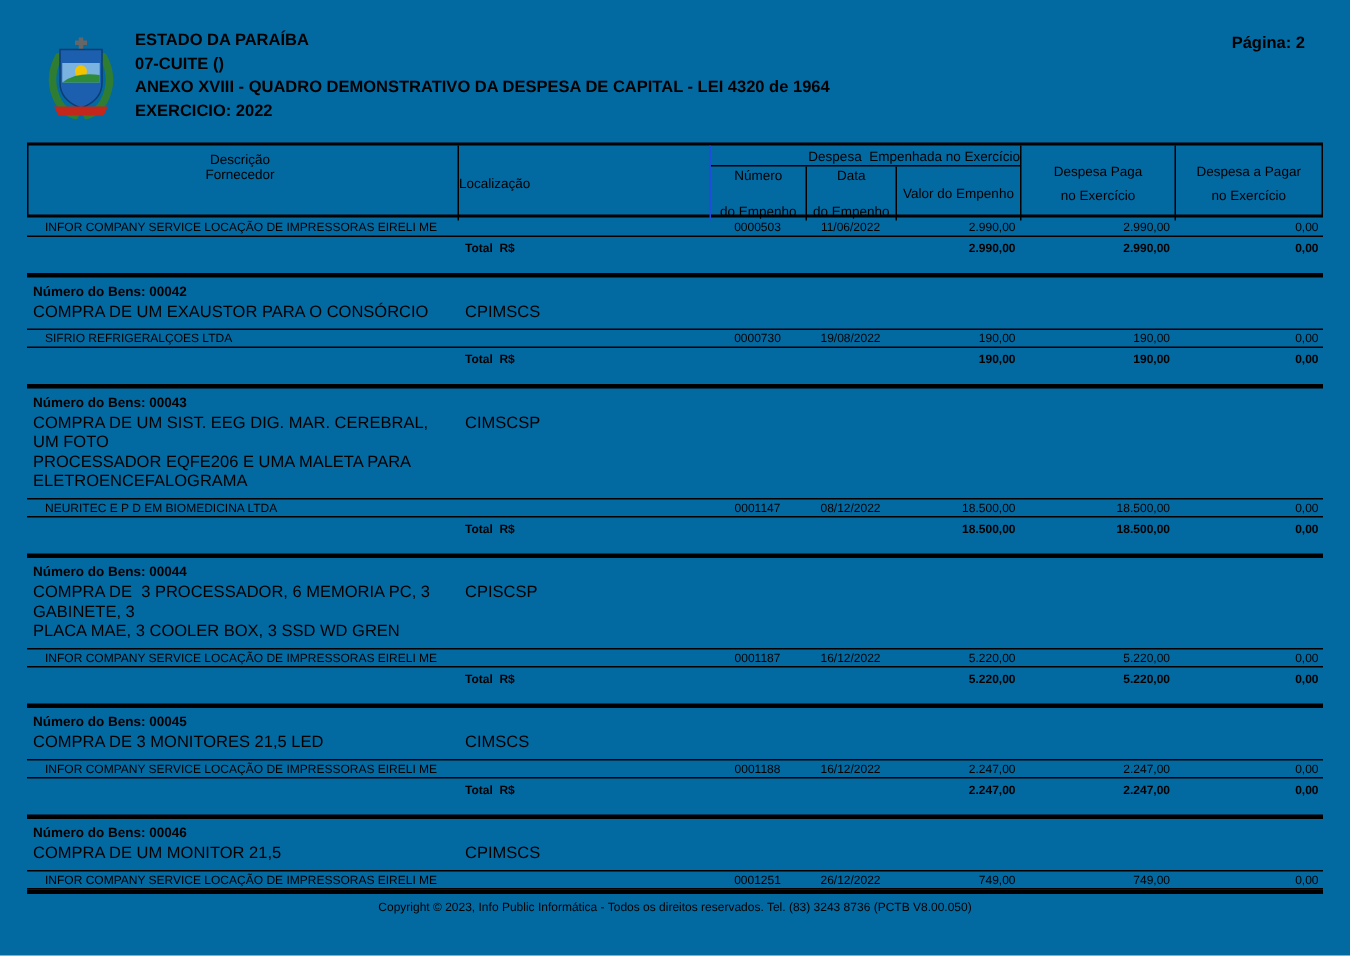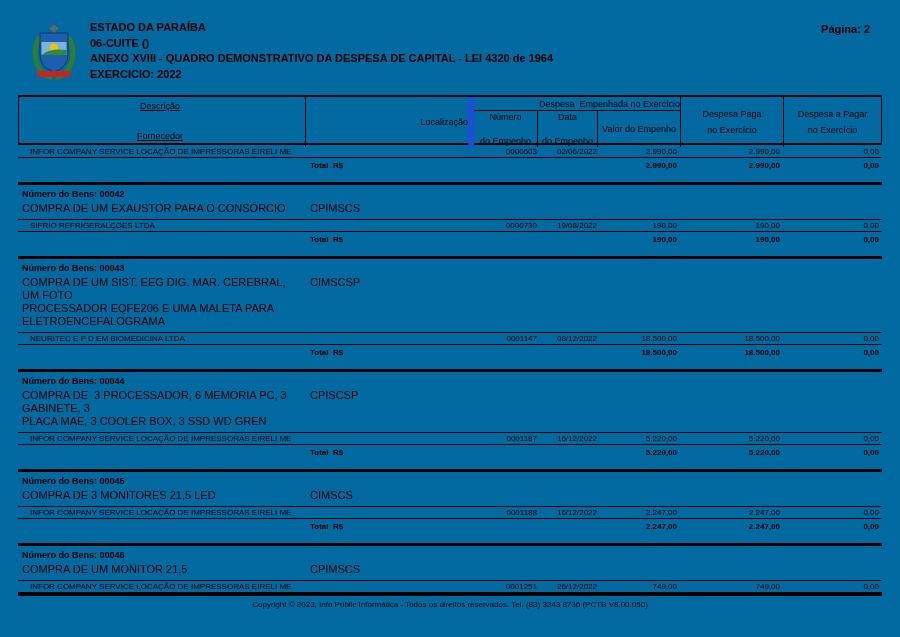--- a/index.html
+++ b/index.html
@@ -17,37 +17,37 @@
   .page-number { position:absolute; right:0; top:3px; font-size:11px; font-weight:bold; }
 
   
   .report-table { position:absolute; top:95px; left:18px; width:864px; }
   .grid { display:grid; grid-template-columns:287px 168px 64px 60px 83px 103px 1fr; }
 
   .thead { display:grid; grid-template-columns:287px 168px 207px 103px 1fr;
            border:1px solid #000; border-top:2px solid #000; border-bottom:2px solid #000;
            height:50px; font-size:9px; }
   .h-c1 { border-right:1px solid #000; display:flex; flex-direction:column;
-          justify-content:space-between; align-items:center; padding:4px 4px 6px 0;text-decoration:underline; }
-  .h-c2 { border-right:6px solid #1d4ed8; display:flex; align-items:center; justify-content:flex-end; }
+          align-items:center; padding:4px 4px 6px 0; }
+  .h-c2 { border-right:1px solid #1d4ed8; display:flex; align-items:center; justify-content:flex-start; }
   .h-group { border-right:1px solid #000; display:flex; flex-direction:column; }
   .h-group-title { height:14px; border-bottom:1px solid #000; text-align:right;
                    padding-top:2px; white-space:pre; }
   .h-sub { flex:1; display:grid; grid-template-columns:64px 60px 1fr; }
   .h-sub > div { display:flex; flex-direction:column; align-items:center; justify-content:center; line-height:12px; }
   .h-sub > div:nth-child(1), .h-sub > div:nth-child(2) { border-right:1px solid #000;gap:12px; }
   .h-c6 { border-right:1px solid #000; }
   .h-c6, .h-c7 { display:flex; flex-direction:column; align-items:center;
                  justify-content:center; gap:5px; line-height:11px; }
 
   .srow { height:13px; border-top:1px solid #000; border-bottom:1px solid #000;
           align-items:center; font-size:8px; }
   .srow.no-top { border-top:none; }
   .forn { padding-left:12px; white-space:nowrap; overflow:hidden; }
-  .cnum, .cdate { text-align:right; }
+  .cnum, .cdate { text-align:center; }
   .cval { text-align:right; padding-right:3px; }
 
   .trow { height:16px; padding-top:3px; font-size:8px; font-weight:bold; }
   .total-label { padding-left:5px; white-space:pre; }
 
   .divider { margin-top:8px; height:3px; background:#000; }
   .sec-title { margin-top:3px; font-size:9px; font-weight:bold; line-height:13px; padding-left:4px; }
   .desc-row { margin-top:1px; display:grid; grid-template-columns:287px 1fr; font-size:11px; line-height:13px; }
   .desc { padding-left:4px; white-space:pre-wrap; }
   .loc { padding-left:5px; }
@@ -69,21 +69,21 @@
       <rect x="24.5" y="3" width="3" height="8" fill="#666"></rect>
       <rect x="22" y="5" width="8" height="3" fill="#666"></rect>
       <path d="M12 11 h28 v22 q0 12 -14 17 q-14 -5 -14 -17 z" fill="#1c5fae" stroke="#0b3d73" stroke-width="1"></path>
       <rect x="13.5" y="20" width="25" height="13" fill="#7ab3e0"></rect>
       <circle cx="26" cy="25.5" r="4" fill="#f3c300"></circle>
       <path d="M13.5 33 q9 -7 25 -5 v5 z" fill="#2e8b3a"></path>
       <path d="M8 49 h36 l-3 6 h-30 z" fill="#c3261a"></path>
     </svg>
     <div class="titles">
       <div>ESTADO DA PARAÍBA</div>
-      <div>06-CUITE ()</div>
+      <div>07-CUITE ()</div>
       <div>ANEXO XVIII - QUADRO DEMONSTRATIVO DA DESPESA DE CAPITAL - LEI 4320 de 1964</div>
       <div>EXERCICIO: 2022</div>
     </div>
     <div class="page-number">Página: 2</div>
   </div>
 
   <div class="report-table">
 
     <div class="thead">
       <div class="h-c1">
@@ -116,21 +116,21 @@
       <div class="h-c7">
         <span>Despesa a Pagar</span>
         <span>no Exercício</span>
       </div>
     </div>
 
     <div class="srow grid no-top">
       <div class="forn">INFOR COMPANY SERVICE LOCAÇÃO DE IMPRESSORAS EIRELI ME</div>
       <div></div>
       <div class="cnum">0000503</div>
-      <div class="cdate">02/06/2022</div>
+      <div class="cdate">11/06/2022</div>
       <div class="cval">2.990,00</div>
       <div class="cval">2.990,00</div>
       <div class="cval">0,00</div>
     </div>
     <div class="trow grid">
       <div></div>
       <div class="total-label">Total  R$</div>
       <div></div>
         <div></div>
       <div class="cval">2.990,00</div>

